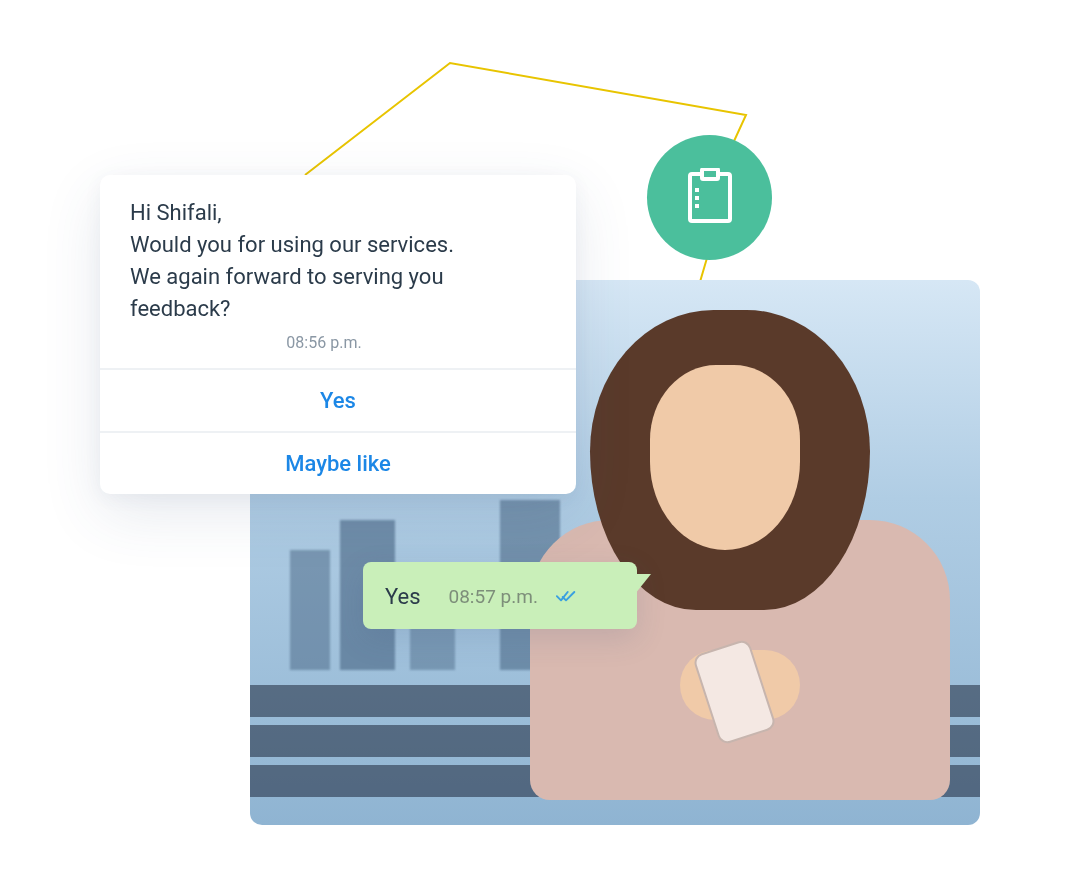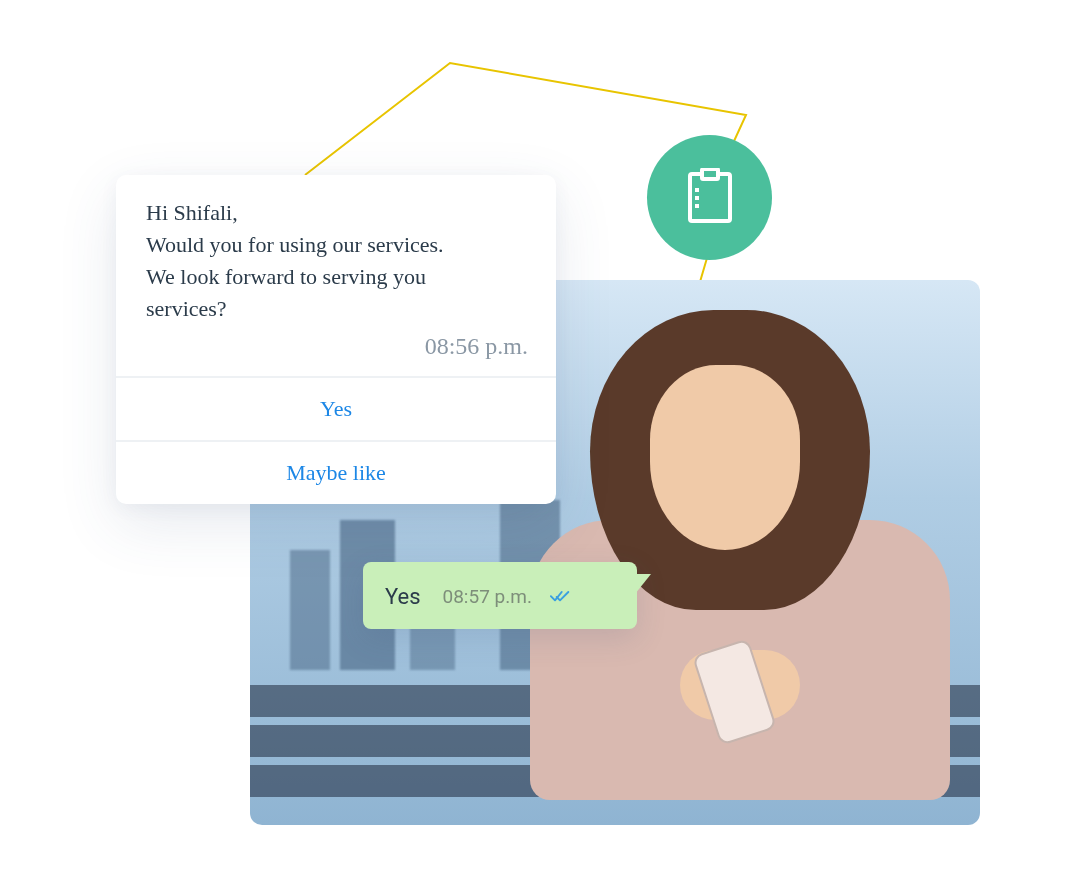--- a/index.html
+++ b/index.html
@@ -113,41 +113,40 @@
     background: #4bbf9c;
     display:flex;
     align-items:center;
     justify-content:center;
   }
   .clipboard-circle svg { width: 46px; height: 56px; }
 
   
   .chat-in {
     position: absolute;
-    left: 116px;
+    left: 100px;
     top: 175px;
-    width: 440px;
+    width: 476px;
     border-radius: 10px;
     background: #ffffff;
     box-shadow: 0 20px 60px rgba(60,80,120,0.12), 0 4px 18px rgba(60,80,120,0.06);
-    font-family: Liberation Serif, serif;
   }
   .chat-in .msg {
     padding: 22px 30px 8px 30px;
     font-size: 22px;
     line-height: 1.45;
     color: #2b3b4a;
     font-weight: 400;
   }
   .chat-in .msg span { display:block; }
   .chat-in .time {
     padding: 0 28px 16px 0;
-    text-align: right;
+    text-align: center;
     color: #8a97a4;
-    font-size: 24px;
+    font-size: 16px;
   }
   .chat-in .option {
     border-top: 2px solid #eef1f4;
     text-align: center;
     padding: 18px 10px;
     color: #1c87e6;
     font-size: 22px;
     font-weight: 500;
     cursor: pointer;
   }
@@ -179,21 +178,21 @@
   }
   .chat-out .reply-text {
     font-size: 22px;
     display:inline-block;
     vertical-align: middle;
   }
   .chat-out .meta {
     display:inline-flex;
     align-items:center;
     gap:18px;
-    margin-left: 18px;
+    margin-left: 24px;
     vertical-align: middle;
   }
   .chat-out .out-time {
     color: #7d8e7a;
     font-size: 19px;
   }
   .chat-out .ticks svg { width:20px; height:14px; display:block; }
 </style>
 </head>
 <body>
@@ -227,22 +226,22 @@
         <rect x="8" y="28" width="4" height="4" fill="#ffffff"></rect>
         <rect x="8" y="36" width="4" height="4" fill="#ffffff"></rect>
       </svg>
     </span>
   </div>
 
   <div class="chat-in">
     <div class="msg">
       <span>Hi Shifali,</span>
       <span>Would you for using our services.</span>
-      <span>We look forward to serving you</span>
-      <span>services?</span>
+      <span>We again forward to serving you</span>
+      <span>feedback?</span>
     </div>
     <div class="time">08:56 p.m.</div>
     <div class="option">Yes</div>
     <div class="option">Maybe like</div>
   </div>
 
   <div class="chat-out">
     <span class="reply-text">Yes</span>
     <span class="meta">
       <span class="out-time">08:57 p.m.</span>

